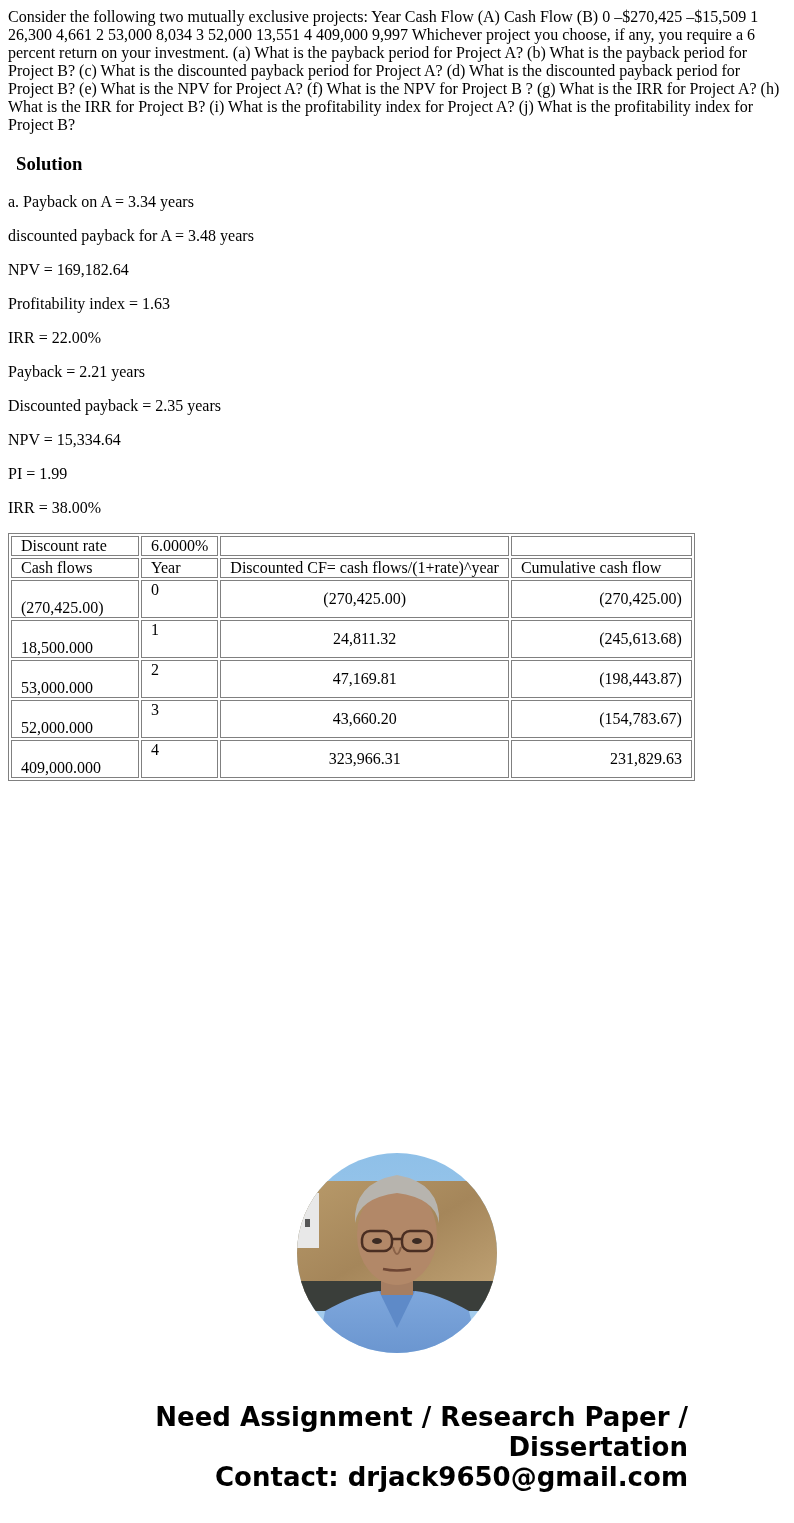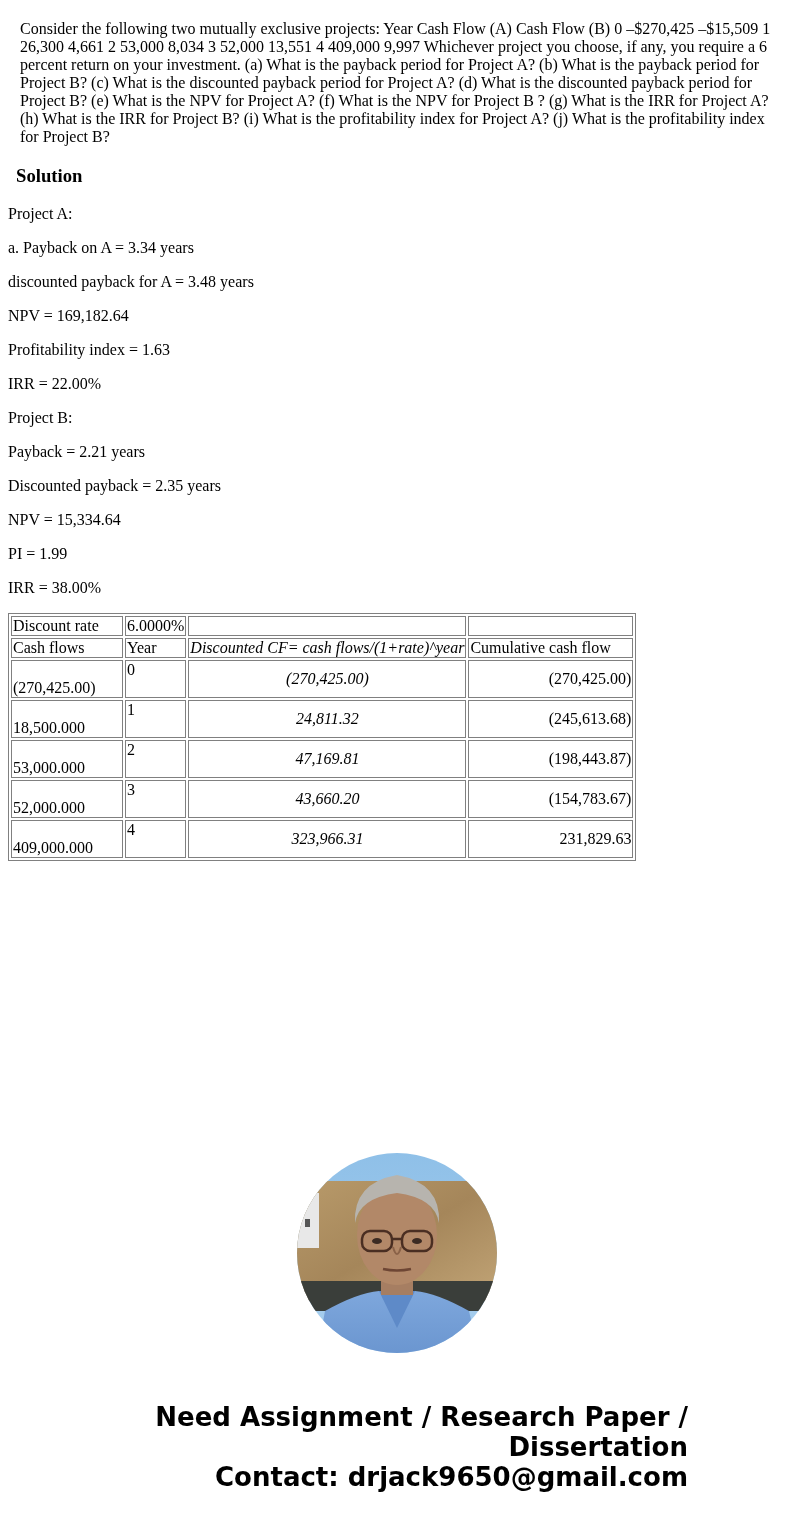--- a/index.html
+++ b/index.html
@@ -14,21 +14,21 @@
       font-family: "Liberation Serif", "DejaVu Serif", serif;
       font-size: 16px;
       color: #000;
       line-height: 18px;
       overflow: hidden;
     }
     .content {
       padding: 8px 8px 0 8px;
     }
     .question {
-      margin: 12px;
+      margin: 0;
       line-height: 18px;
     }
     h3.solution-heading {
       font-size: 18.7px;
       font-weight: bold;
       margin: 19px 0 18px 8px;
       line-height: 22px;
     }
     p.line {
       margin: 0 0 16px 0;
@@ -37,29 +37,29 @@
     table.calc {
       border: 1px solid #808080;
       border-collapse: separate;
       border-spacing: 2px;
       margin-top: 0;
       font-family: "Liberation Serif", serif;
       font-size: 16px;
     }
     table.calc td {
       border: 1px solid #808080;
-      padding: 0 1px;
+      padding: 0 9px;
       line-height: 18px;
       white-space: nowrap;
     }
     table.calc tr.head td { height: 18px; }
     table.calc tr.data td { height: 36px; }
     td.c0 { width: 108px; vertical-align: bottom; }
     td.c1 { width: 54px; vertical-align: top; }
-    td.c2 { width: 266px; text-align: center; vertical-align: middle; font-style: italic; }
+    td.c2 { width: 266px; text-align: center; vertical-align: middle; }
     td.c3 { width: 161px; text-align: right; vertical-align: middle; }
     tr.head td { vertical-align: middle; text-align: left; }
     .avatar {
       position: absolute;
       left: 297px;
       top: 1153px;
       width: 200px;
       height: 200px;
       border-radius: 50%;
       overflow: hidden;
@@ -78,27 +78,25 @@
     }
   </style>
 </head>
 <body>
 
 <div class="content">
   <div class="question">Consider the following two mutually exclusive projects: Year Cash Flow (A) Cash Flow (B) 0 –$270,425 –$15,509 1 26,300 4,661 2 53,000 8,034 3 52,000 13,551 4 409,000 9,997 Whichever project you choose, if any, you require a 6 percent return on your investment. (a) What is the payback period for Project A? (b) What is the payback period for Project B? (c) What is the discounted payback period for Project A? (d) What is the discounted payback period for Project B? (e) What is the NPV for Project A? (f) What is the NPV for Project B ? (g) What is the IRR for Project A? (h) What is the IRR for Project B? (i) What is the profitability index for Project A? (j) What is the profitability index for Project B?</div>
 
   <h3 class="solution-heading">Solution</h3>
 
-  <p class="line">Project A:</p>
   <p class="line">a. Payback on A = 3.34 years</p>
   <p class="line">discounted payback for A = 3.48 years</p>
   <p class="line">NPV = 169,182.64</p>
   <p class="line">Profitability index = 1.63</p>
   <p class="line">IRR = 22.00%</p>
-  <p class="line">Project B:</p>
   <p class="line">Payback = 2.21 years</p>
   <p class="line">Discounted payback = 2.35 years</p>
   <p class="line">NPV = 15,334.64</p>
   <p class="line">PI = 1.99</p>
   <p class="line">IRR = 38.00%</p>
 
   <table class="calc">
     <tbody>
         <tr class="head">
       <td class="c0">Discount rate</td>

